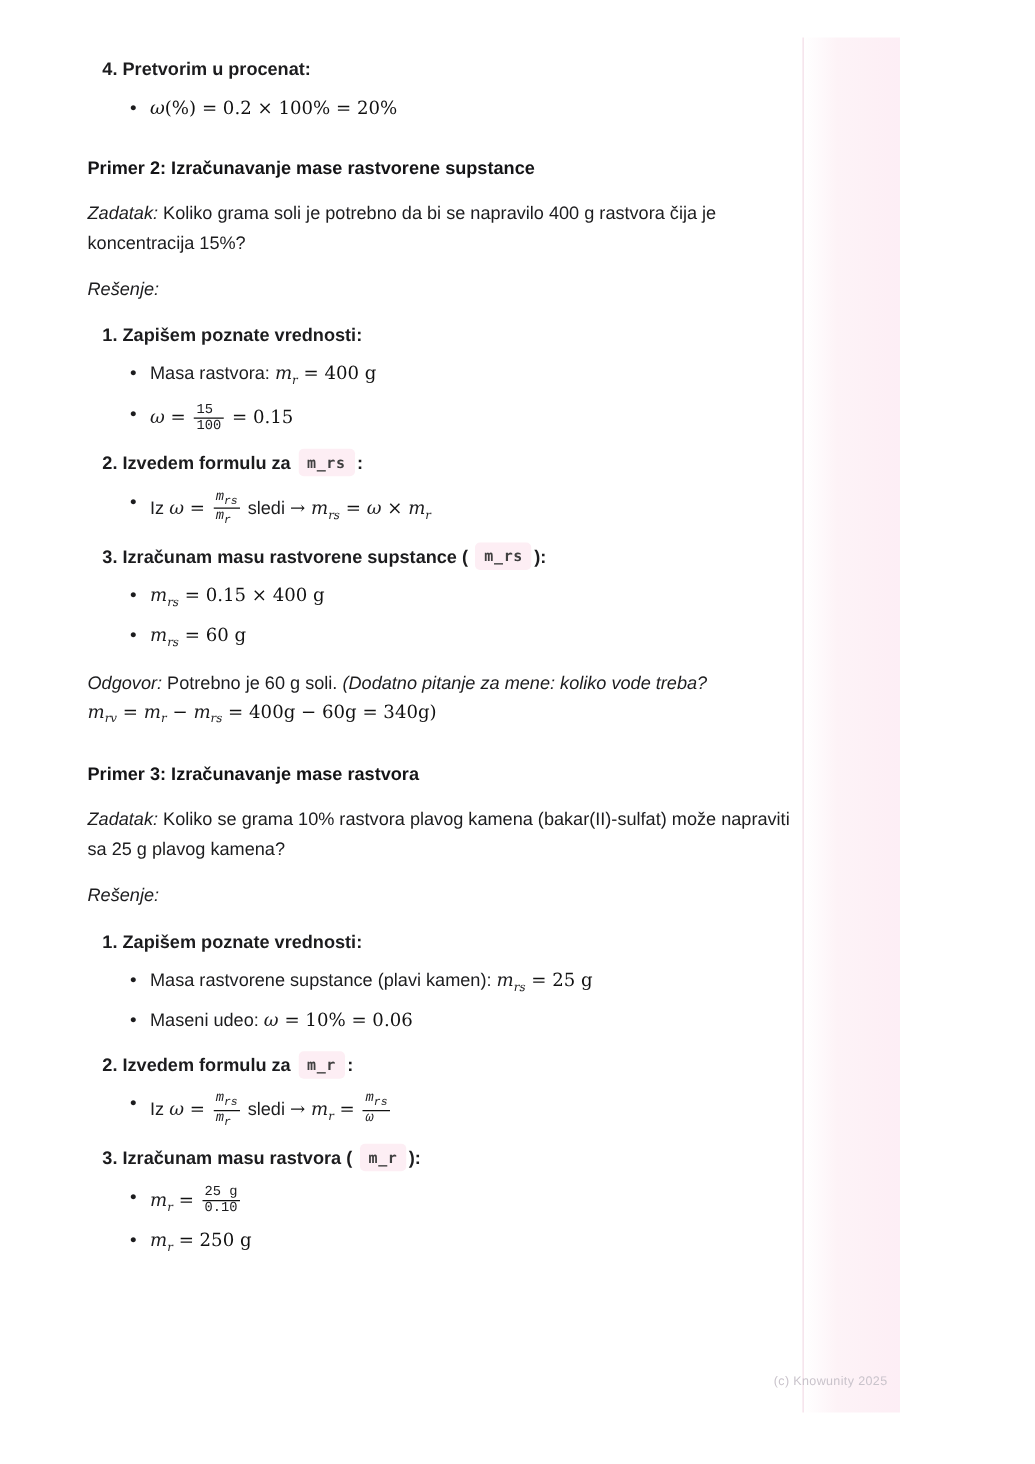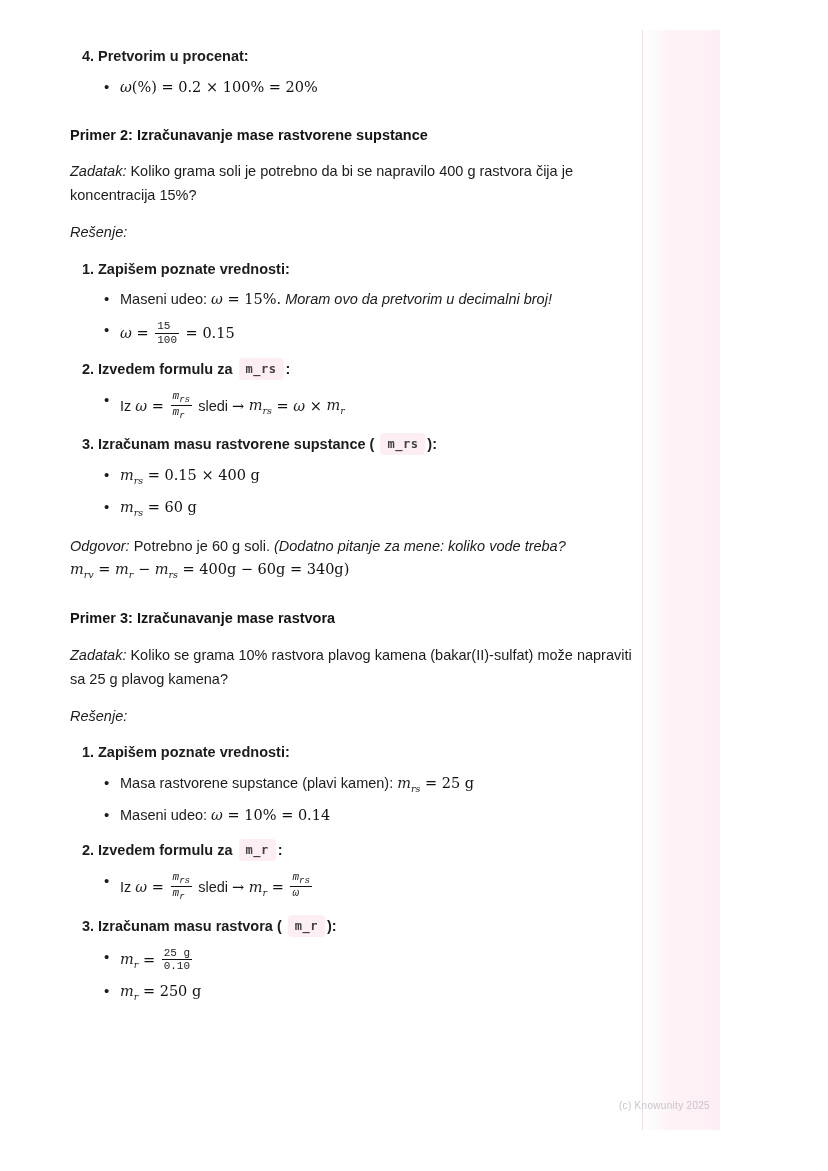--- a/index.html
+++ b/index.html
@@ -155,22 +155,21 @@
     </p>
 
     <p class="para it">Rešenje:</p>
 
     <ol class="steps">
 
       <li>
         <span>Zapišem poznate vrednosti:</span>
         <ul class="bullets">
           <li>
-            <span>Maseni udeo: </span><span class="mvar">ω</span><span class="math"> = 15%.</span>
-            <span class="it">Moram ovo da pretvorim u decimalni broj!</span>
+            <span>Masa rastvora: </span><span class="mvar">m<sub>r</sub></span><span class="math"> = 400 g</span>
           </li>
           <li>
             <span class="mvar">ω</span><span class="math"> = </span><span class="frac"><span class="num">15</span><span class="den">100</span></span><span class="math"> = 0.15</span>
           </li>
         </ul>
       </li>
 
       <li>
         <span>Izvedem formulu za</span>
         <span class="code">m_rs</span><span>:</span>
@@ -214,21 +213,21 @@
 
     <ol class="steps">
 
       <li>
         <span>Zapišem poznate vrednosti:</span>
         <ul class="bullets">
           <li>
             <span>Masa rastvorene supstance (plavi kamen): </span><span class="mvar">m<sub>rs</sub></span><span class="math"> = 25 g</span>
           </li>
           <li>
-            <span>Maseni udeo: </span><span class="mvar">ω</span><span class="math"> = 10% = 0.14</span>
+            <span>Maseni udeo: </span><span class="mvar">ω</span><span class="math"> = 10% = 0.06</span>
           </li>
         </ul>
       </li>
 
       <li>
         <span>Izvedem formulu za</span>
         <span class="code">m_r</span><span>:</span>
         <ul class="bullets">
           <li>
             Iz <span class="mvar">ω</span><span class="math"> = </span><span class="frac"><span class="num"><i>m<sub>rs</sub></i></span><span class="den"><i>m<sub>r</sub></i></span></span> sledi <span class="math">→ </span><span class="mvar">m<sub>r</sub></span><span class="math"> = </span><span class="frac"><span class="num"><i>m<sub>rs</sub></i></span><span class="den"><i>ω</i></span></span>

